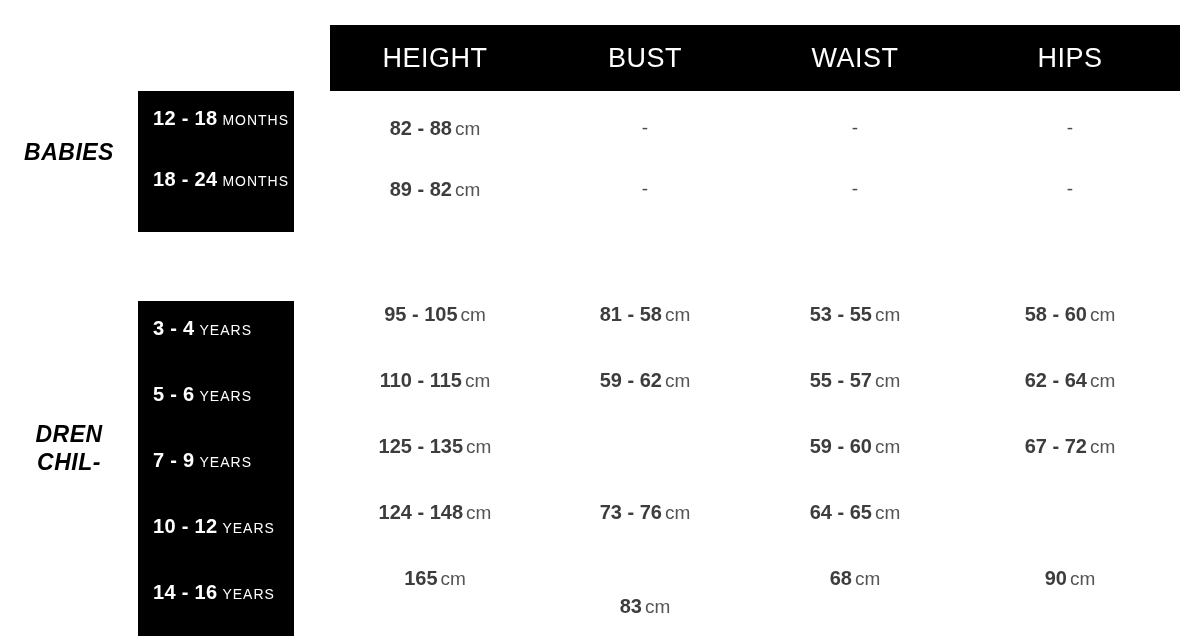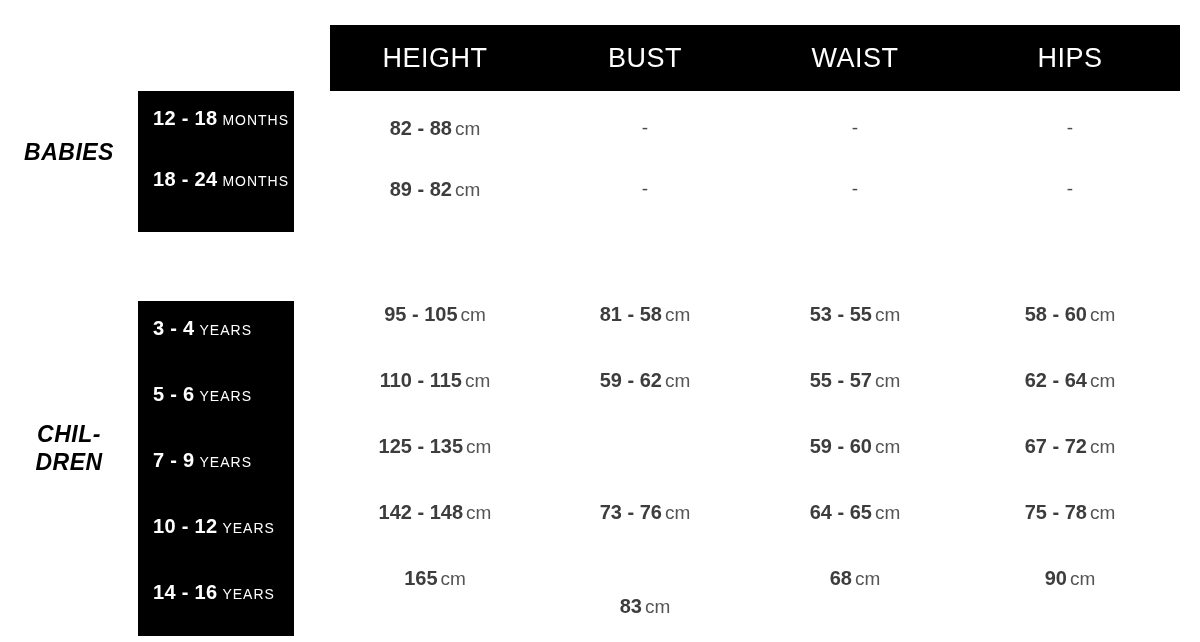--- a/index.html
+++ b/index.html
@@ -141,22 +141,22 @@
   <div class="val dash" style="left:960px;width:220px;top:117px;">-</div>
 
   <div class="val" style="left:330px;width:210px;top:178px;">
     <span class="n">89 - 82</span><span class="u">cm</span>
   </div>
   <div class="val dash" style="left:540px;width:210px;top:178px;">-</div>
   <div class="val dash" style="left:750px;width:210px;top:178px;">-</div>
   <div class="val dash" style="left:960px;width:220px;top:178px;">-</div>
 
   <div class="group-title" style="top:420px;">
+    <div>DREN</div>
     <div>CHIL-</div>
-    <div>DREN</div>
   </div>
 
   <div class="blk label-box" style="top:277px;height:335px;margin-top:24px;">
     <div class="rowlabel" style="top:16px;">
       <span class="num">3 - 4</span><span class="unit">YEARS</span>
     </div>
     <div class="rowlabel" style="top:82px;">
       <span class="num">5 - 6</span><span class="unit">YEARS</span>
     </div>
     <div class="rowlabel" style="top:148px;">
@@ -200,31 +200,28 @@
     <span class="n">125 - 135</span><span class="u">cm</span>
   </div>
   <div class="val" style="left:750px;width:210px;top:435px;">
     <span class="n">59 - 60</span><span class="u">cm</span>
   </div>
   <div class="val" style="left:960px;width:220px;top:435px;">
     <span class="n">67 - 72</span><span class="u">cm</span>
   </div>
 
   <div class="val" style="left:330px;width:210px;top:501px;">
-    <span class="n">142 - 148</span><span class="u">cm</span>
+    <span class="n">124 - 148</span><span class="u">cm</span>
   </div>
   <div class="val" style="left:540px;width:210px;top:501px;">
     <span class="n">73 - 76</span><span class="u">cm</span>
   </div>
   <div class="val" style="left:750px;width:210px;top:501px;">
     <span class="n">64 - 65</span><span class="u">cm</span>
   </div>
-  <div class="val" style="left:960px;width:220px;top:501px;">
-    <span class="n">75 - 78</span><span class="u">cm</span>
-  </div>
 
   <div class="val" style="left:330px;width:210px;top:567px;">
     <span class="n">165</span><span class="u">cm</span>
   </div>
   <div class="val" style="left:540px;width:210px;top:595px;">
     <span class="n">83</span><span class="u">cm</span>
   </div>
   <div class="val" style="left:750px;width:210px;top:567px;">
     <span class="n">68</span><span class="u">cm</span>
   </div>

